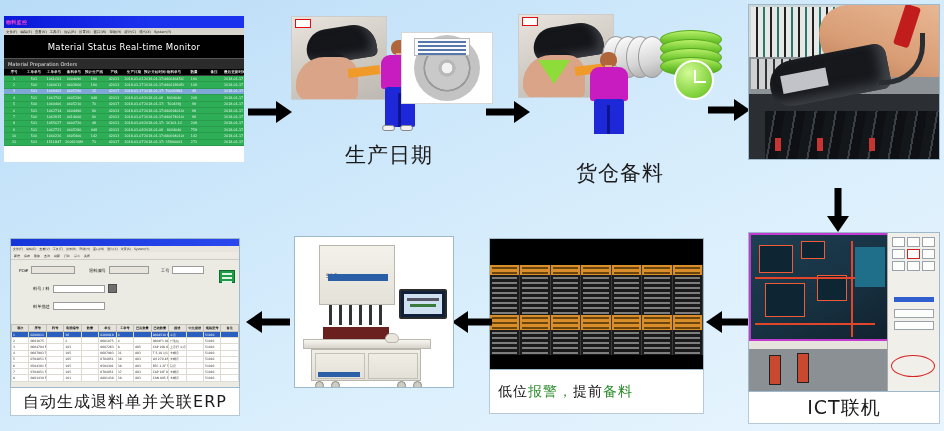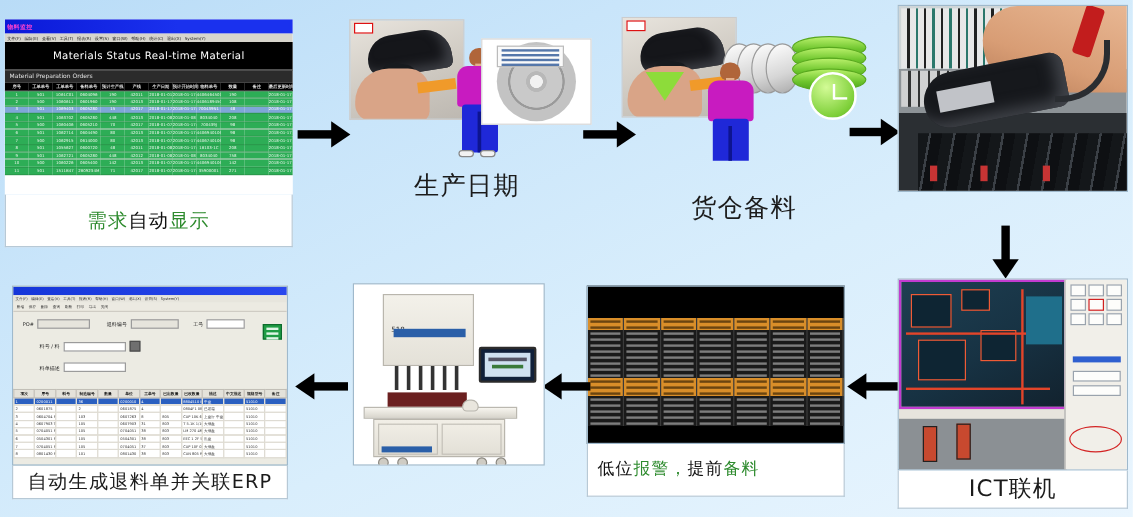--- a/index.html
+++ b/index.html
@@ -218,21 +218,21 @@
         <span>查看(V)</span>
         <span>工具(T)</span>
         <span>报表(R)</span>
         <span>设置(S)</span>
         <span>窗口(W)</span>
         <span>帮助(H)</span>
         <span>统计(C)</span>
         <span>退出(X)</span>
         <span>System(Y)</span>
       </div>
-      <div class="mon-head">Materials Status Real-time Material</div>
+      <div class="mon-head">Material Status Real-time Monitor</div>
       <div class="sub-head">Material Preparation Orders</div>
       <table class="grid">
         <thead>
             <tr id="mon-head-row">
               <th>序号</th>
               <th>工单单号</th>
               <th>工单单号</th>
               <th>备料单号</th>
               <th>预计生产线</th>
               <th>产线</th>
@@ -394,23 +394,20 @@
               <td>42017</td>
               <td>2018-01-07</td>
               <td>2018-01-17:00</td>
               <td>35900001</td>
               <td>271</td>
               <td></td>
               <td>2018-01-17 11:18</td>
             </tr>
           </tbody>
       </table>
-    </div>
-    <div class="caption">
-      <div class="line" id="cap1"><span style="color: rgb(46, 139, 46);">需求</span><span style="color: rgb(17, 17, 17);">自动</span><span style="color: rgb(46, 139, 46);">显示</span></div>
     </div>
   </div>
 
   <div class="arrow right" style="left:248px;top:100px;width:44px;height:24px;">
     <div class="shaft"></div>
     <div class="head"></div>
   </div>
 
   <div class="panel" id="p2">
     <div class="shot">

